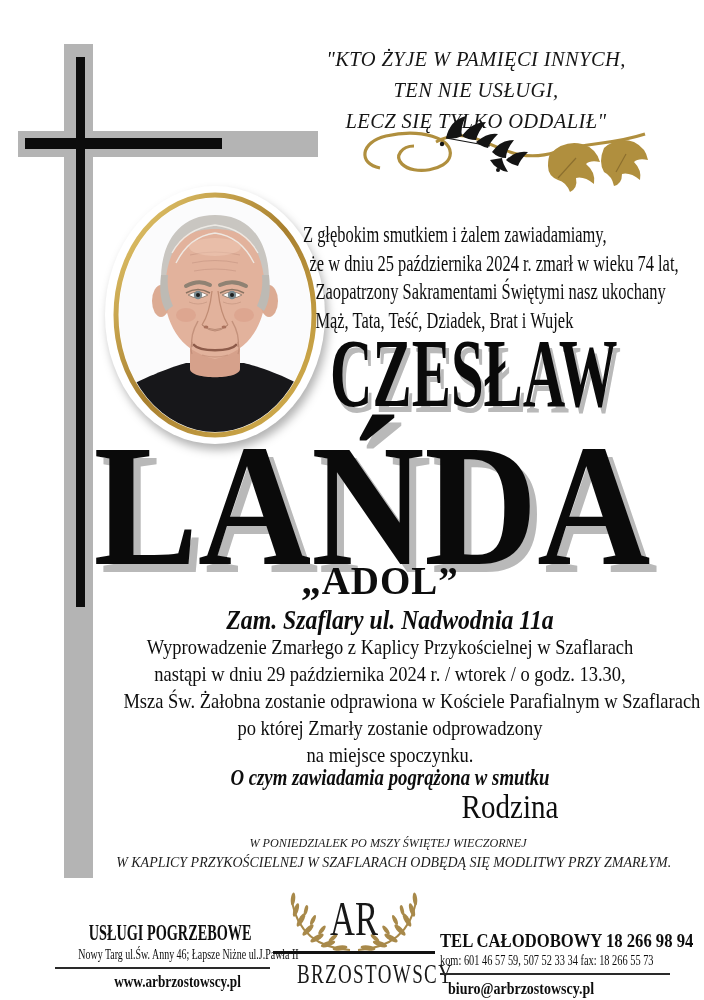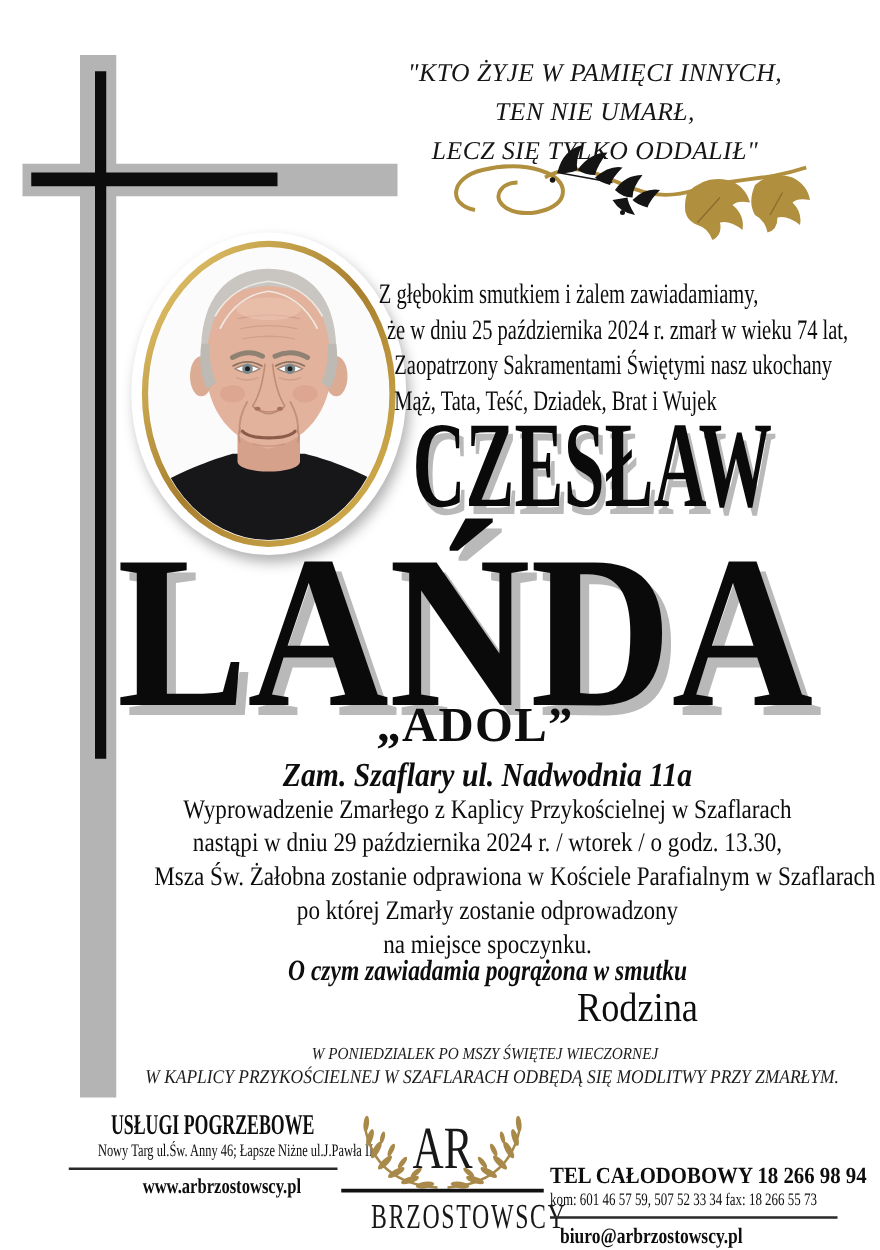--- a/index.html
+++ b/index.html
@@ -44,21 +44,21 @@
           white-space:nowrap;transform:scaleX(0.80);transform-origin:center top;}
   .signature{left:370px;top:789px;width:280px;text-align:center;font-size:33px;white-space:nowrap;
              transform:scaleX(0.88);transform-origin:center top;}
 
   .prayer{left:86px;top:835px;width:604px;text-align:center;font-style:italic;white-space:nowrap;
           transform:scaleX(0.90);transform-origin:center top;color:#1c1c1c;}
   .prayer .p1{font-size:13.5px;line-height:1.25;}
   .prayer .p2{font-size:15.5px;line-height:1.25;}
 
   .footer{left:0;top:870px;width:704px;height:130px;}
-  .f-left{position:absolute;left:45px;top:17px;width:230px;text-align:center;}
+  .f-left{position:absolute;left:45px;top:50px;width:230px;text-align:center;}
   .f-left .title{font-size:23px;font-weight:700;white-space:nowrap;transform:scaleX(0.62);transform-origin:center top;}
   .f-left .addr{font-size:14px;white-space:nowrap;transform:scaleX(0.71);transform-origin:center top;margin-top:1px;}
   .f-left .rule{margin:4px 0 3px 10px;width:215px;height:2px;background:#2a2a2a;}
   .f-left .site{font-size:17px;font-weight:700;white-space:nowrap;transform:scaleX(0.78);transform-origin:center top;margin-left:35px;}
 
   .f-logo{position:absolute;left:270px;top:16px;width:168px;height:125px;}
   .f-logo .laurel{position:absolute;left:0;top:0;width:168px;height:70px;}
   .f-logo .ar{position:absolute;top:9px;left:0;width:100%;text-align:center;font-size:48px;line-height:1;
               white-space:nowrap;transform:scaleX(0.72);transform-origin:center top;color:#181818;}
   .f-logo .logoline{position:absolute;top:65px;left:3px;width:162px;height:3px;background:#111;}
@@ -78,21 +78,21 @@
 
   <div>
     <div class="abs bar-silver-v"></div>
     <div class="abs bar-silver-h"></div>
     <div class="abs bar-black-v"></div>
     <div class="abs bar-black-h"></div>
   </div>
 
   <div class="abs quote">
     <div>"KTO ŻYJE W PAMIĘCI INNYCH,</div>
-    <div>TEN NIE UMARŁ,</div>
+    <div>TEN NIE USŁUGI,</div>
     <div>LECZ SIĘ TYLKO ODDALIŁ"</div>
   </div>
 
   <svg class="abs flourish" viewBox="0 0 300 80" xmlns="http://www.w3.org/2000/svg">
     <path d="M30,56 C8,52 10,30 36,24 C70,16 104,26 100,44 C97,58 64,64 52,52 C44,44 52,34 64,34" fill="none" stroke="#b08f3e" stroke-width="3.2"></path>
     <path d="M86,30 C130,6 150,58 206,40 C240,29 258,34 295,22" fill="none" stroke="#b08f3e" stroke-width="3"></path>
     <path d="M96,26 Q100,8 116,4 Q110,16 112,24 Q104,28 96,26 Z" fill="#141414"></path>
     <path d="M112,24 Q122,10 136,10 Q128,20 126,28 Q118,28 112,24 Z" fill="#141414"></path>
     <path d="M126,30 Q138,20 148,22 Q140,30 138,36 Q130,34 126,30 Z" fill="#141414"></path>
     <path d="M96,26 L140,34" stroke="#141414" stroke-width="1.2"></path>

